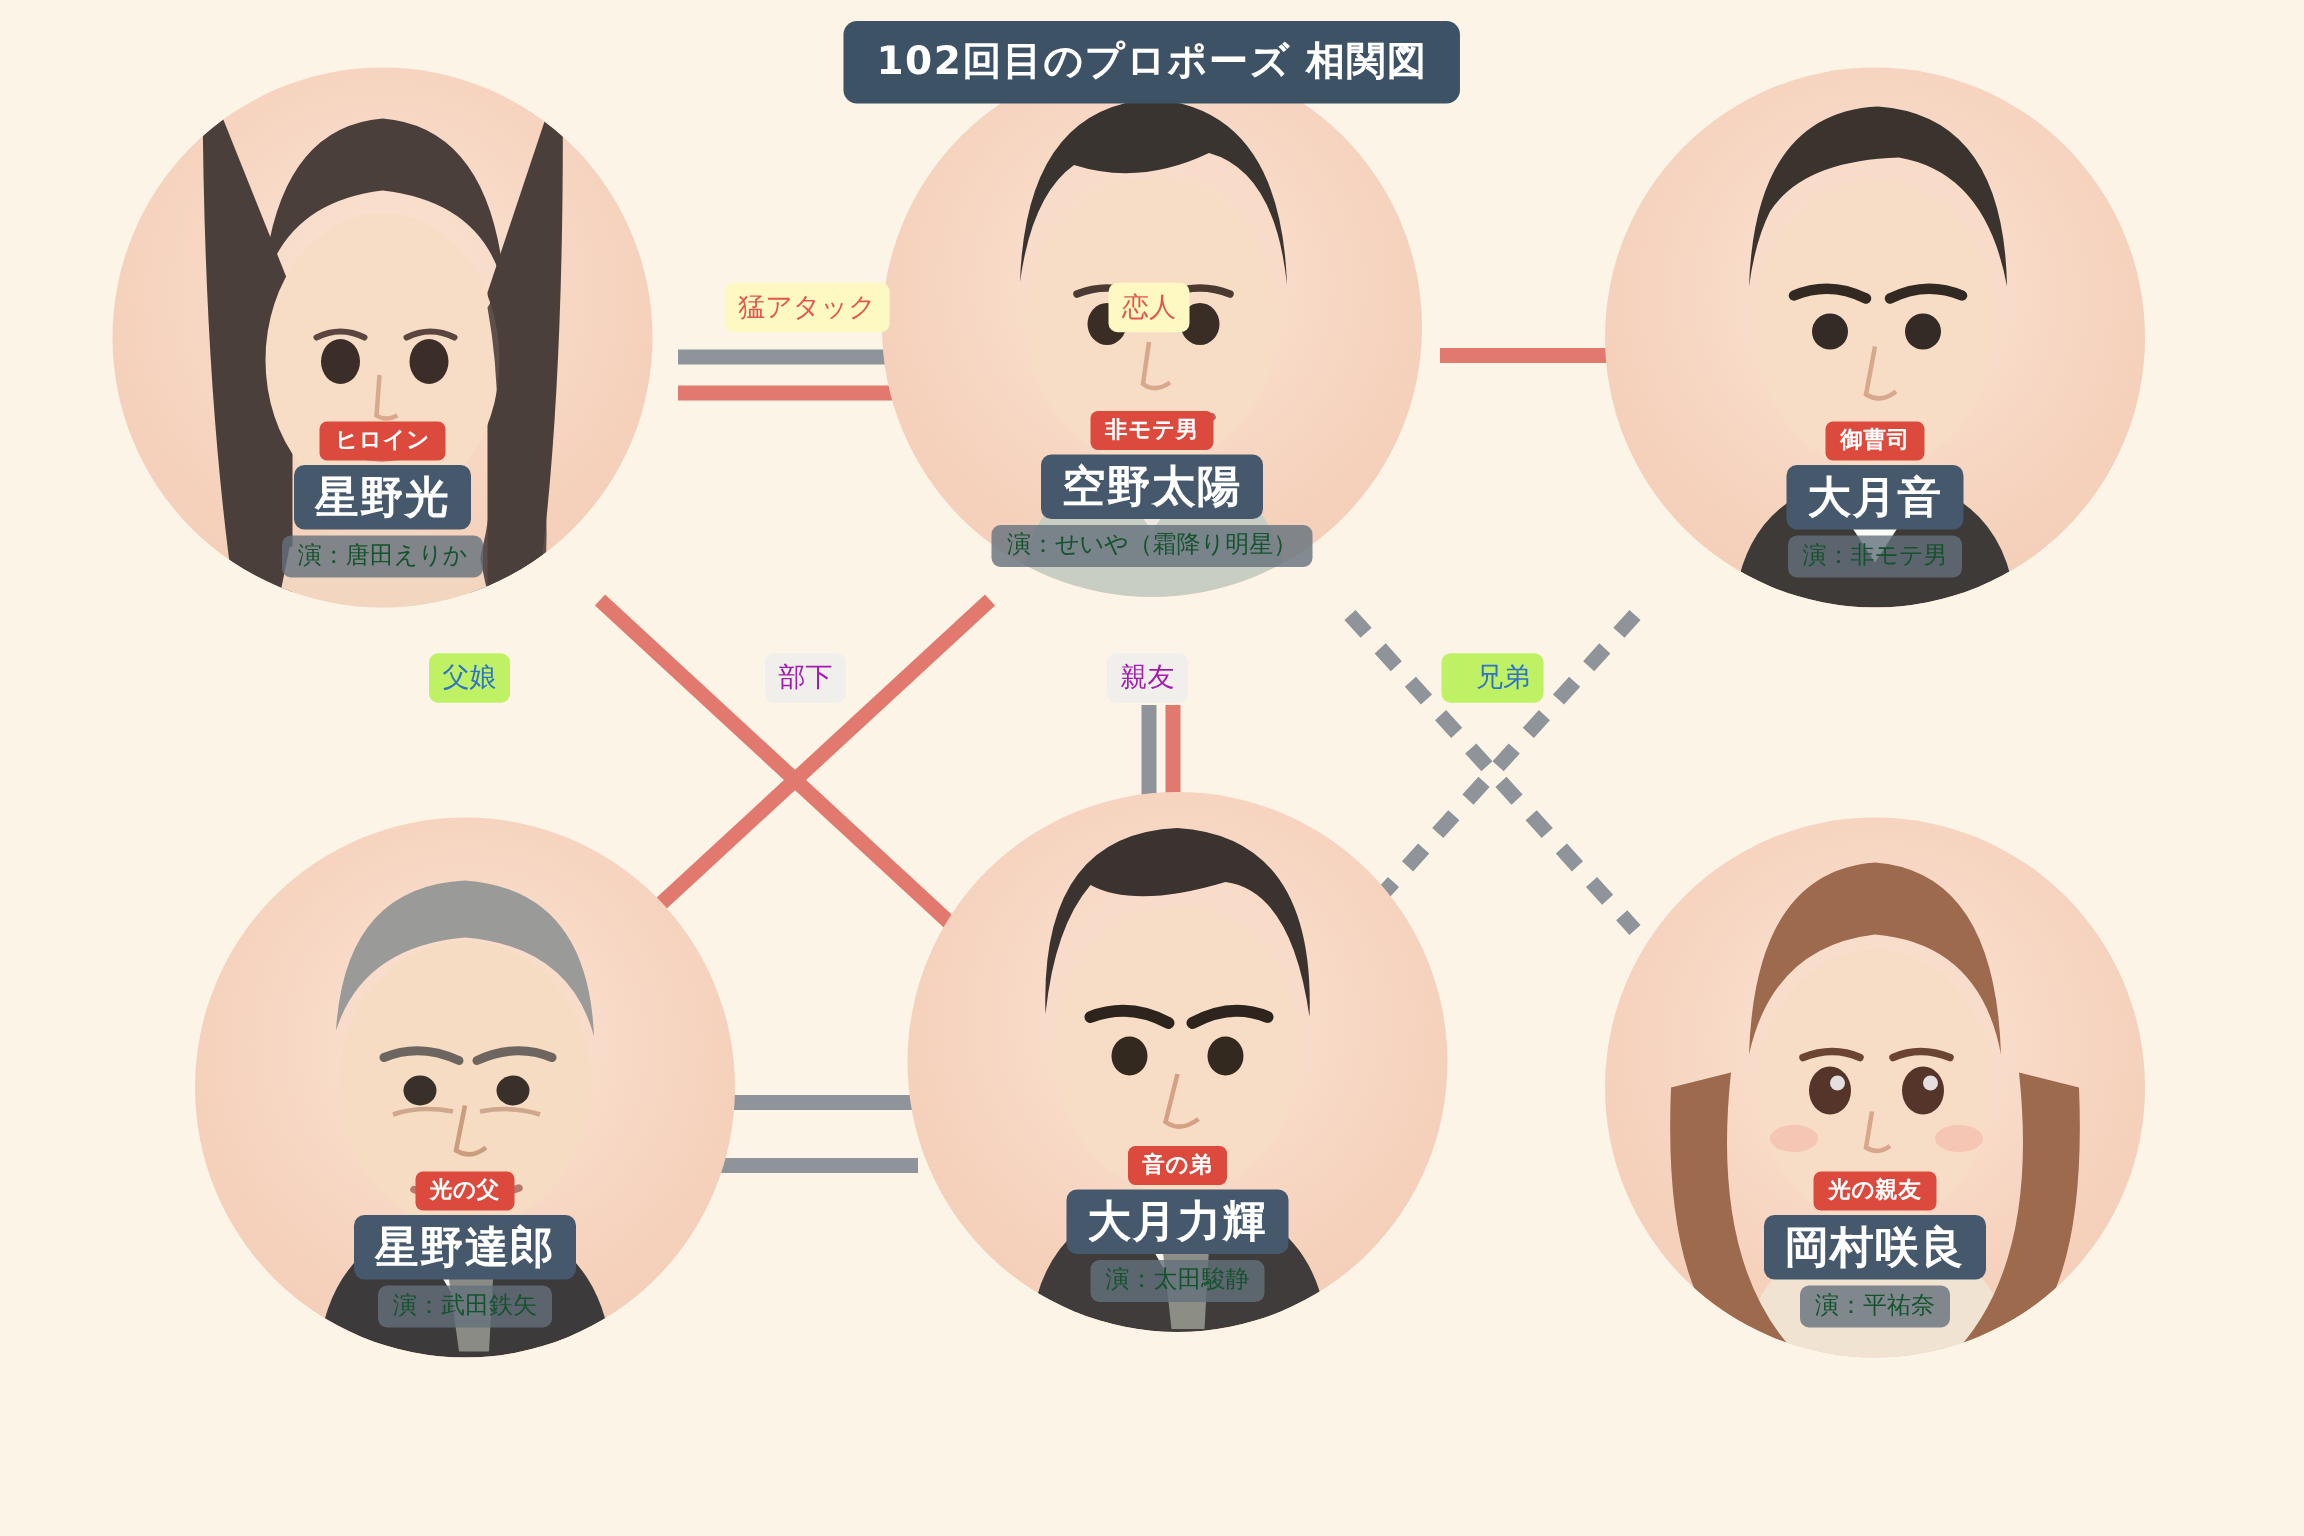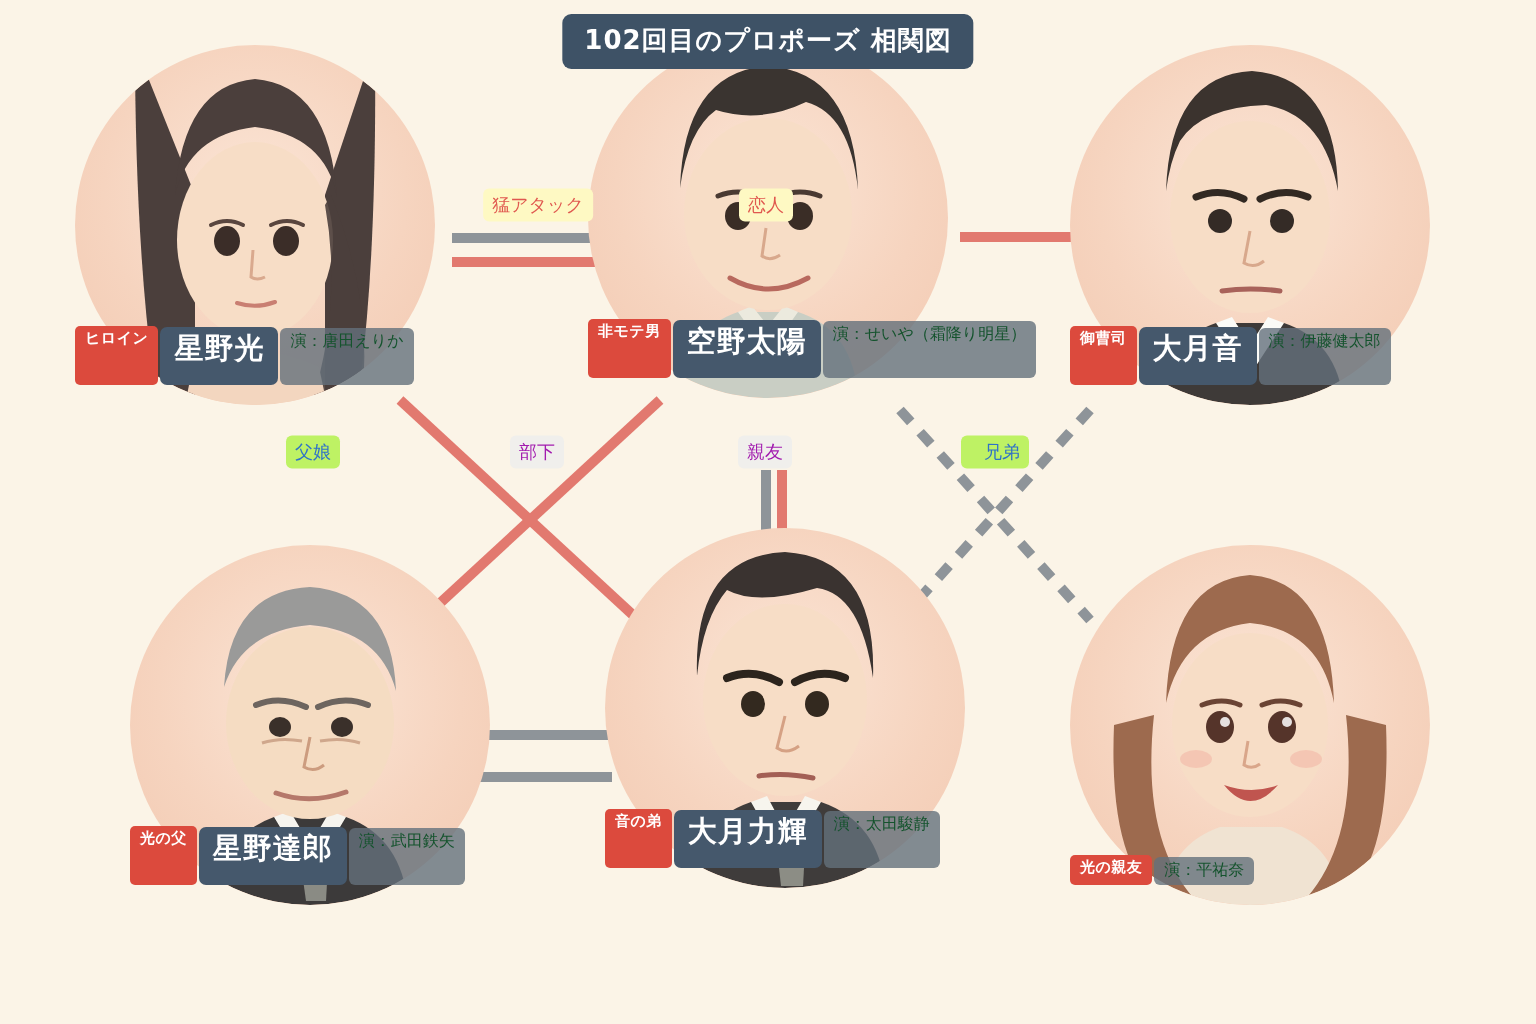--- a/index.html
+++ b/index.html
@@ -43,39 +43,41 @@
     overflow: hidden;
     background: radial-gradient(circle at 50% 42%, #fbe5d6 0%, #f6d4bf 55%, #f2c8b0 100%);
   }
   .portrait svg { position: absolute; inset: 0; width: 100%; height: 100%; }
 
   .labels {
     position: absolute;
     left: 0; right: 0;
     bottom: 20px;
     display: flex;
+    flex-direction: column;
+    align-items: center;
     gap: 2px;
     z-index: 20;
   }
   .role-badge {
     background: #dc4a3d;
     color: #fff;
     font-size: 15px;
     font-weight: bold;
     padding: 3px 10px 4px 10px;
     border-radius: 5px;
     white-space: nowrap;
     letter-spacing: .5px;
   }
   .char-name {
     background: #45586c;
     color: #fff;
     font-size: 29px;
     font-weight: bold;
-    padding: 2px 14px 16px 14px;
+    padding: 2px 14px 1px 14px;
     border-radius: 7px;
     white-space: nowrap;
     letter-spacing: 1px;
     margin-top: 1px;
   }
   .actor {
     background: rgba(100,112,124,.80);
     color: #14532d;
     font-size: 16px;
     padding: 3px 10px 4px 10px;
@@ -197,21 +199,21 @@
       <path d="M126 152 Q150 142 174 154" stroke="#322922" stroke-width="7" fill="none" stroke-linecap="round"></path>
       <path d="M190 154 Q214 142 238 152" stroke="#322922" stroke-width="7" fill="none" stroke-linecap="round"></path>
       <path d="M180 186 L174 218 Q184 224 194 216" stroke="#d8a88c" stroke-width="3" fill="none"></path>
       <path d="M152 246 Q180 242 210 246" stroke="#a8625a" stroke-width="5" fill="none" stroke-linecap="round"></path>
             </g>
           </svg>
         </div>
         <div class="labels">
           <div class="role-badge">御曹司</div>
           <div class="char-name">大月音</div>
-          <div class="actor">演：伊藤健太郎</div>
+          <div class="actor">演：非モテ男</div>
         </div>
       </div>
       <div class="node" style="left: 130px; top: 545px;">
         <div class="portrait">
           <svg viewBox="0 0 360 360">
             <defs>
               <clipPath id="c-tatsuro">
                 <circle cx="180" cy="180" r="180"></circle>
               </clipPath>
             </defs>
@@ -289,20 +291,21 @@
       <path d="M192 160 Q210 152 230 160" stroke="#6b4434" stroke-width="5" fill="none" stroke-linecap="round"></path>
       <path d="M178 196 L174 220 Q182 225 190 219" stroke="#d9a68a" stroke-width="3" fill="none"></path>
       <path d="M154 240 Q180 272 208 240 Q182 250 154 240Z" fill="#c0554f"></path>
       <ellipse cx="126" cy="214" rx="16" ry="9" fill="#f3b3a4" opacity=".55"></ellipse>
       <ellipse cx="236" cy="214" rx="16" ry="9" fill="#f3b3a4" opacity=".55"></ellipse>
             </g>
           </svg>
         </div>
         <div class="labels">
           <div class="role-badge">光の親友</div>
+          <div class="char-name">岡村咲良</div>
           <div class="actor">演：平祐奈</div>
         </div>
       </div>
     </div>
 
   <div id="rels">
       <div class="rel pink" style="left: 538px; top: 205px;">猛アタック</div>
       <div class="rel pink" style="left: 766px; top: 205px;">恋人</div>
       <div class="rel blue" style="left: 313px; top: 452px;">父娘</div>
       <div class="rel gray" style="left: 537px; top: 452px;">部下</div>

